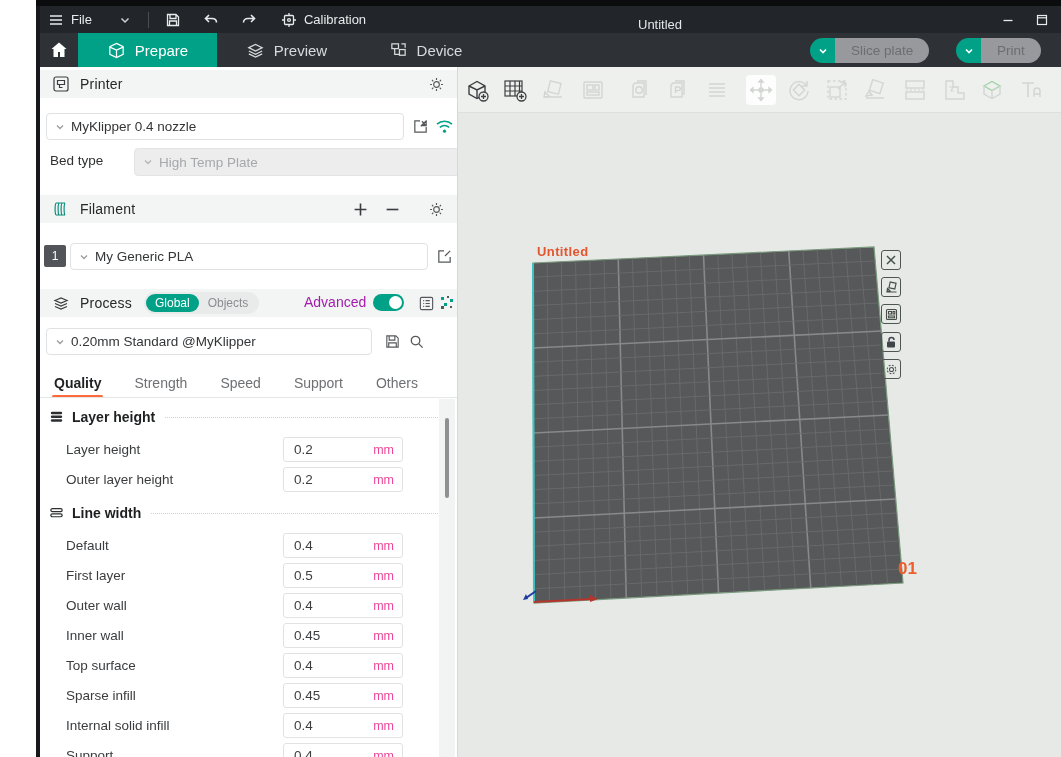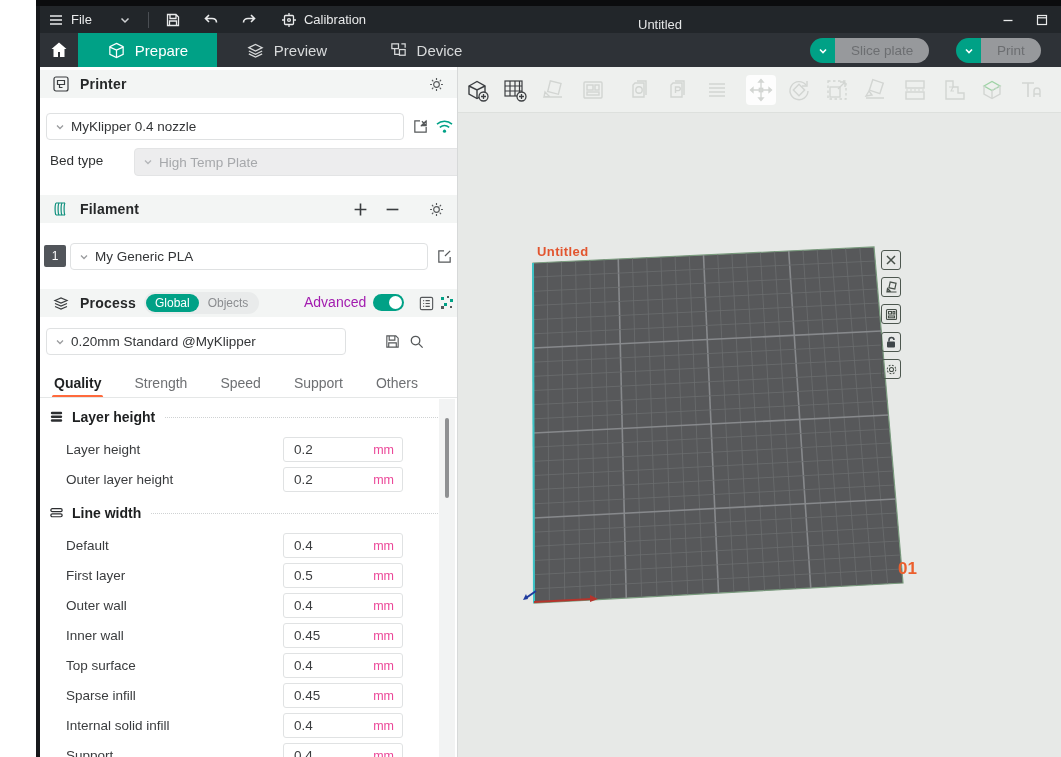--- a/index.html
+++ b/index.html
@@ -40,21 +40,21 @@
   .split-dd { width:25px; height:25px; background:#00a186; border-radius:13px 0 0 13px;
               display:flex; align-items:center; justify-content:center; }
   .split-label { height:25px; padding:0 16px; background:#97999c; color:#6c6e71;
                  border-radius:0 13px 13px 0; display:flex; align-items:center; font-size:13.5px; }
 
   
   #panel { left:4px; top:67px; width:418px; height:690px; background:#fff;
            border-right:1px solid #d7d9d9; overflow:hidden; }
   .sec-head { position:absolute; left:0; width:418px; height:28px; background:#f3f5f4;
               display:flex; align-items:center; padding:0 12px; gap:10px; }
-  .sec-title { font-size:14px; font-weight:700; color:#262829; letter-spacing:.2px; }
+  .sec-title { font-size:14px; font-weight:400; color:#262829; letter-spacing:.2px; }
   .select { position:absolute; height:27px; background:#fff; border:1px solid #dfe1e2;
             border-radius:4px; display:flex; align-items:center; padding:0 8px; gap:6px;
             font-size:13.5px; color:#333537; }
   .select.disabled { background:#ededee; border-color:#e3e4e5; color:#a6a8ab; }
   .chev { width:10px; height:10px; flex:0 0 auto; }
   .lbl { font-size:13.5px; color:#2f3132; }
   .iconbtn { position:absolute; width:20px; height:20px; display:flex; align-items:center; justify-content:center; }
 
   .slot-num { position:absolute; left:4px; width:22px; height:22px; background:#51555a; color:#fff;
               font-size:12px; display:flex; align-items:center; justify-content:center; border-radius:2px; }
@@ -354,21 +354,21 @@
             <rect x="5" y="8" width="3" height="3"></rect>
           </g>
           <g fill="#55585a">
             <rect x="8" y="1" width="2" height="2"></rect>
             <rect x="2" y="11" width="3" height="3"></rect>
             <rect x="11" y="11" width="2" height="2"></rect>
           </g>
         </svg>
     </div>
   </div>
-  <div class="select" style="left:6px;top:261px;width:300px">
+  <div class="select" style="left:6px;top:261px;width:326px">
     <svg class="chev" viewBox="0 0 10 10">
         <path d="M2 3.5 5 6.5 8 3.5" stroke="#9a9c9e" stroke-width="1.3" fill="none"></path>
       </svg>
     <span>0.20mm Standard @MyKlipper</span>
   </div>
   <div class="iconbtn" style="left:342px;top:264px">
     <svg width="17" height="17" viewBox="0 0 18 18">
         <path d="M3 3h9.5L15 5.5V15H3z M5.5 3v4.5h6V3 M5 15v-4.5h8V15" stroke="#55585a" stroke-width="1.2" fill="none"></path>
       </svg>
   </div>

